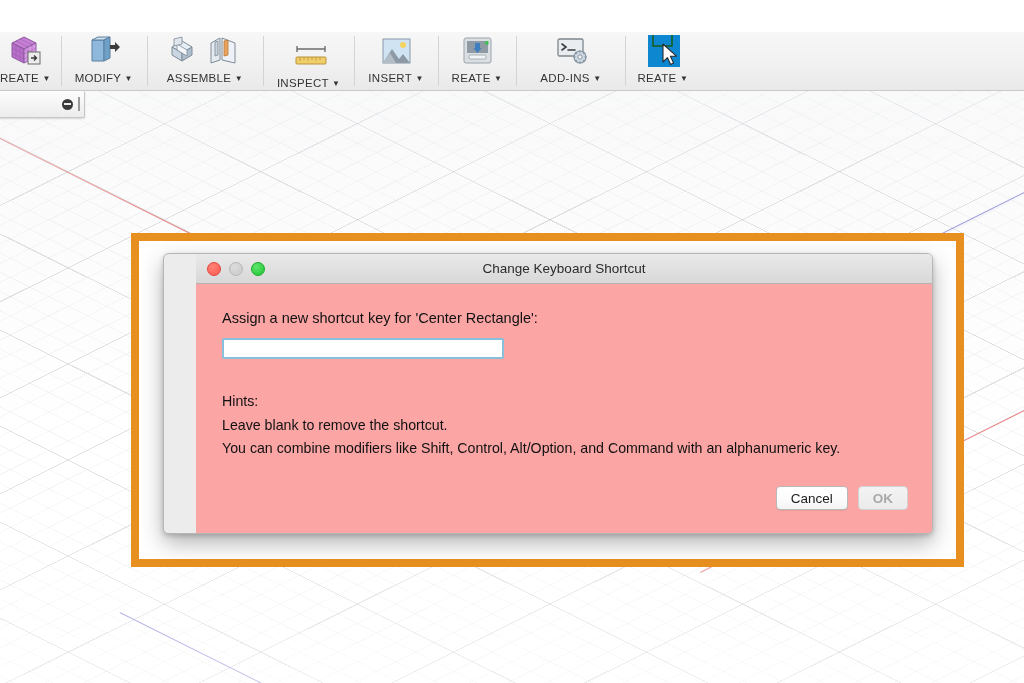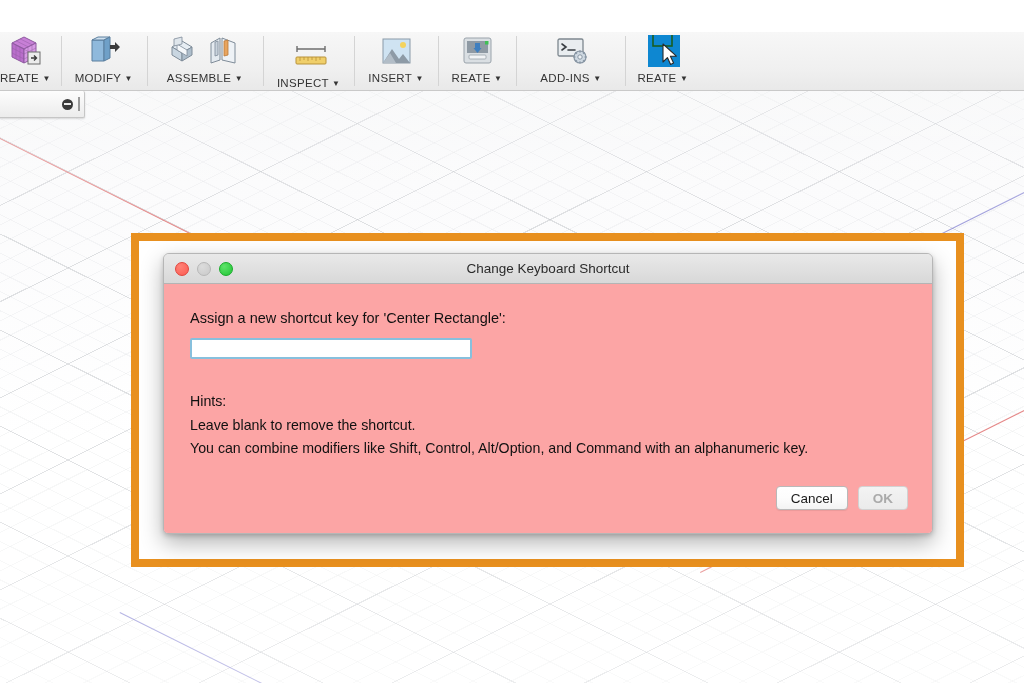--- a/index.html
+++ b/index.html
@@ -148,20 +148,21 @@
     position: absolute;
     left: 163px; top: 221px;
     width: 770px; height: 281px;
     background: #ececec;
     border-radius: 6px 6px 5px 5px;
     box-shadow: 0 9px 22px rgba(0,0,0,.30), 0 2px 5px rgba(0,0,0,.18);
     z-index: 10;
     overflow: hidden;
     border: 1px solid #b6b6b6;
     box-sizing: border-box;
+    padding-left: 32px;
   }
   .titlebar {
     height: 29px;
     background: linear-gradient(to bottom, #e9e9e9 0%, #d8d8d8 100%);
     border-bottom: 1px solid #b4b4b4;
     display: flex;
     align-items: center;
     position: relative;
   }
   .lights { display: flex; gap: 8px; padding-left: 11px; }

